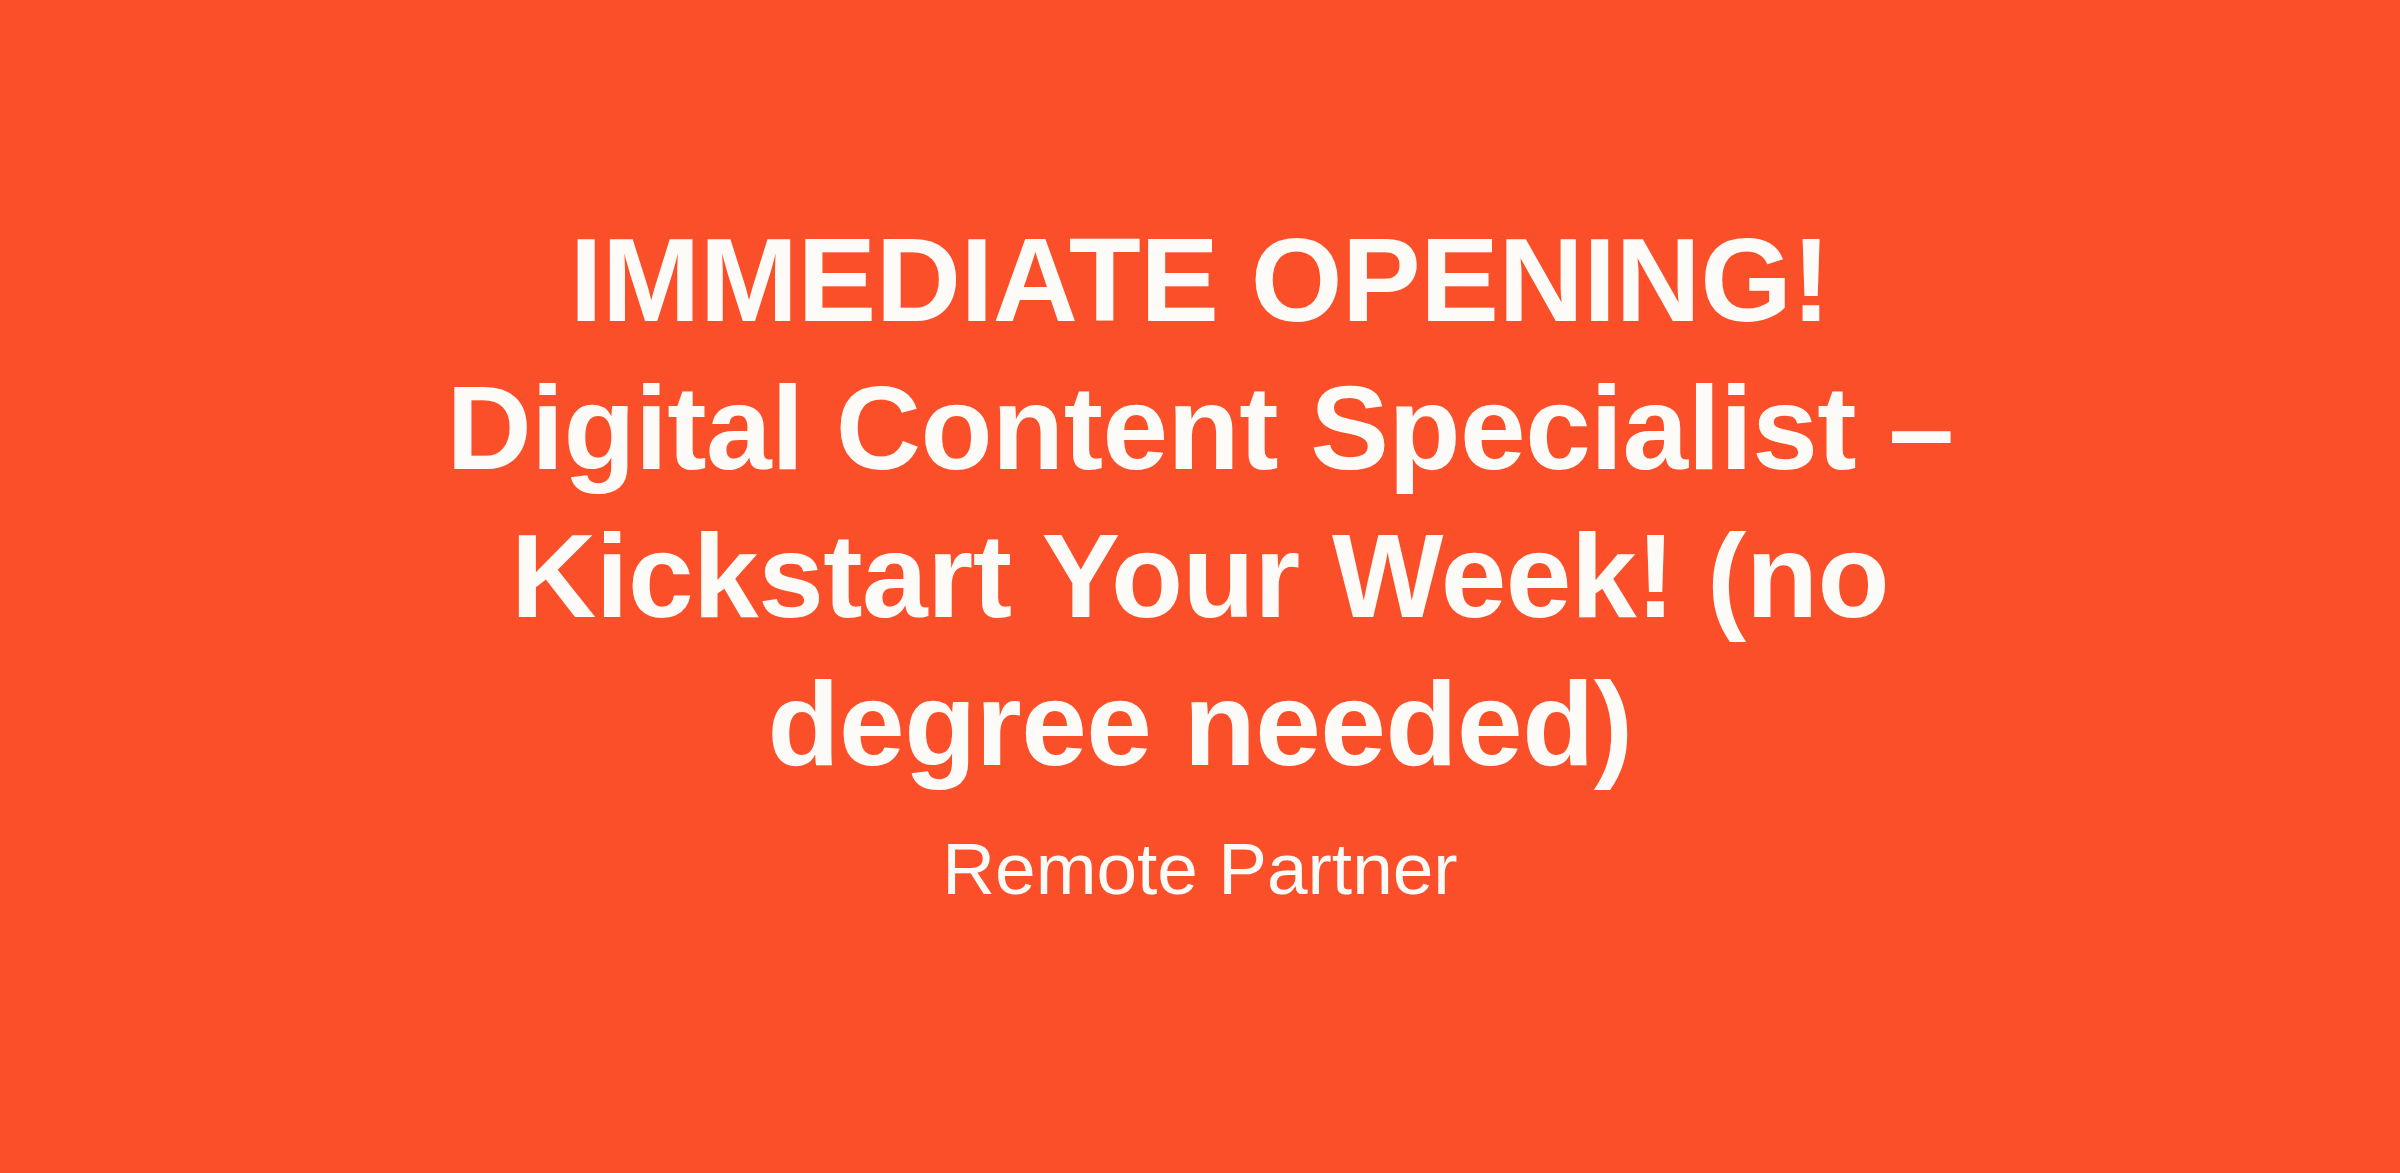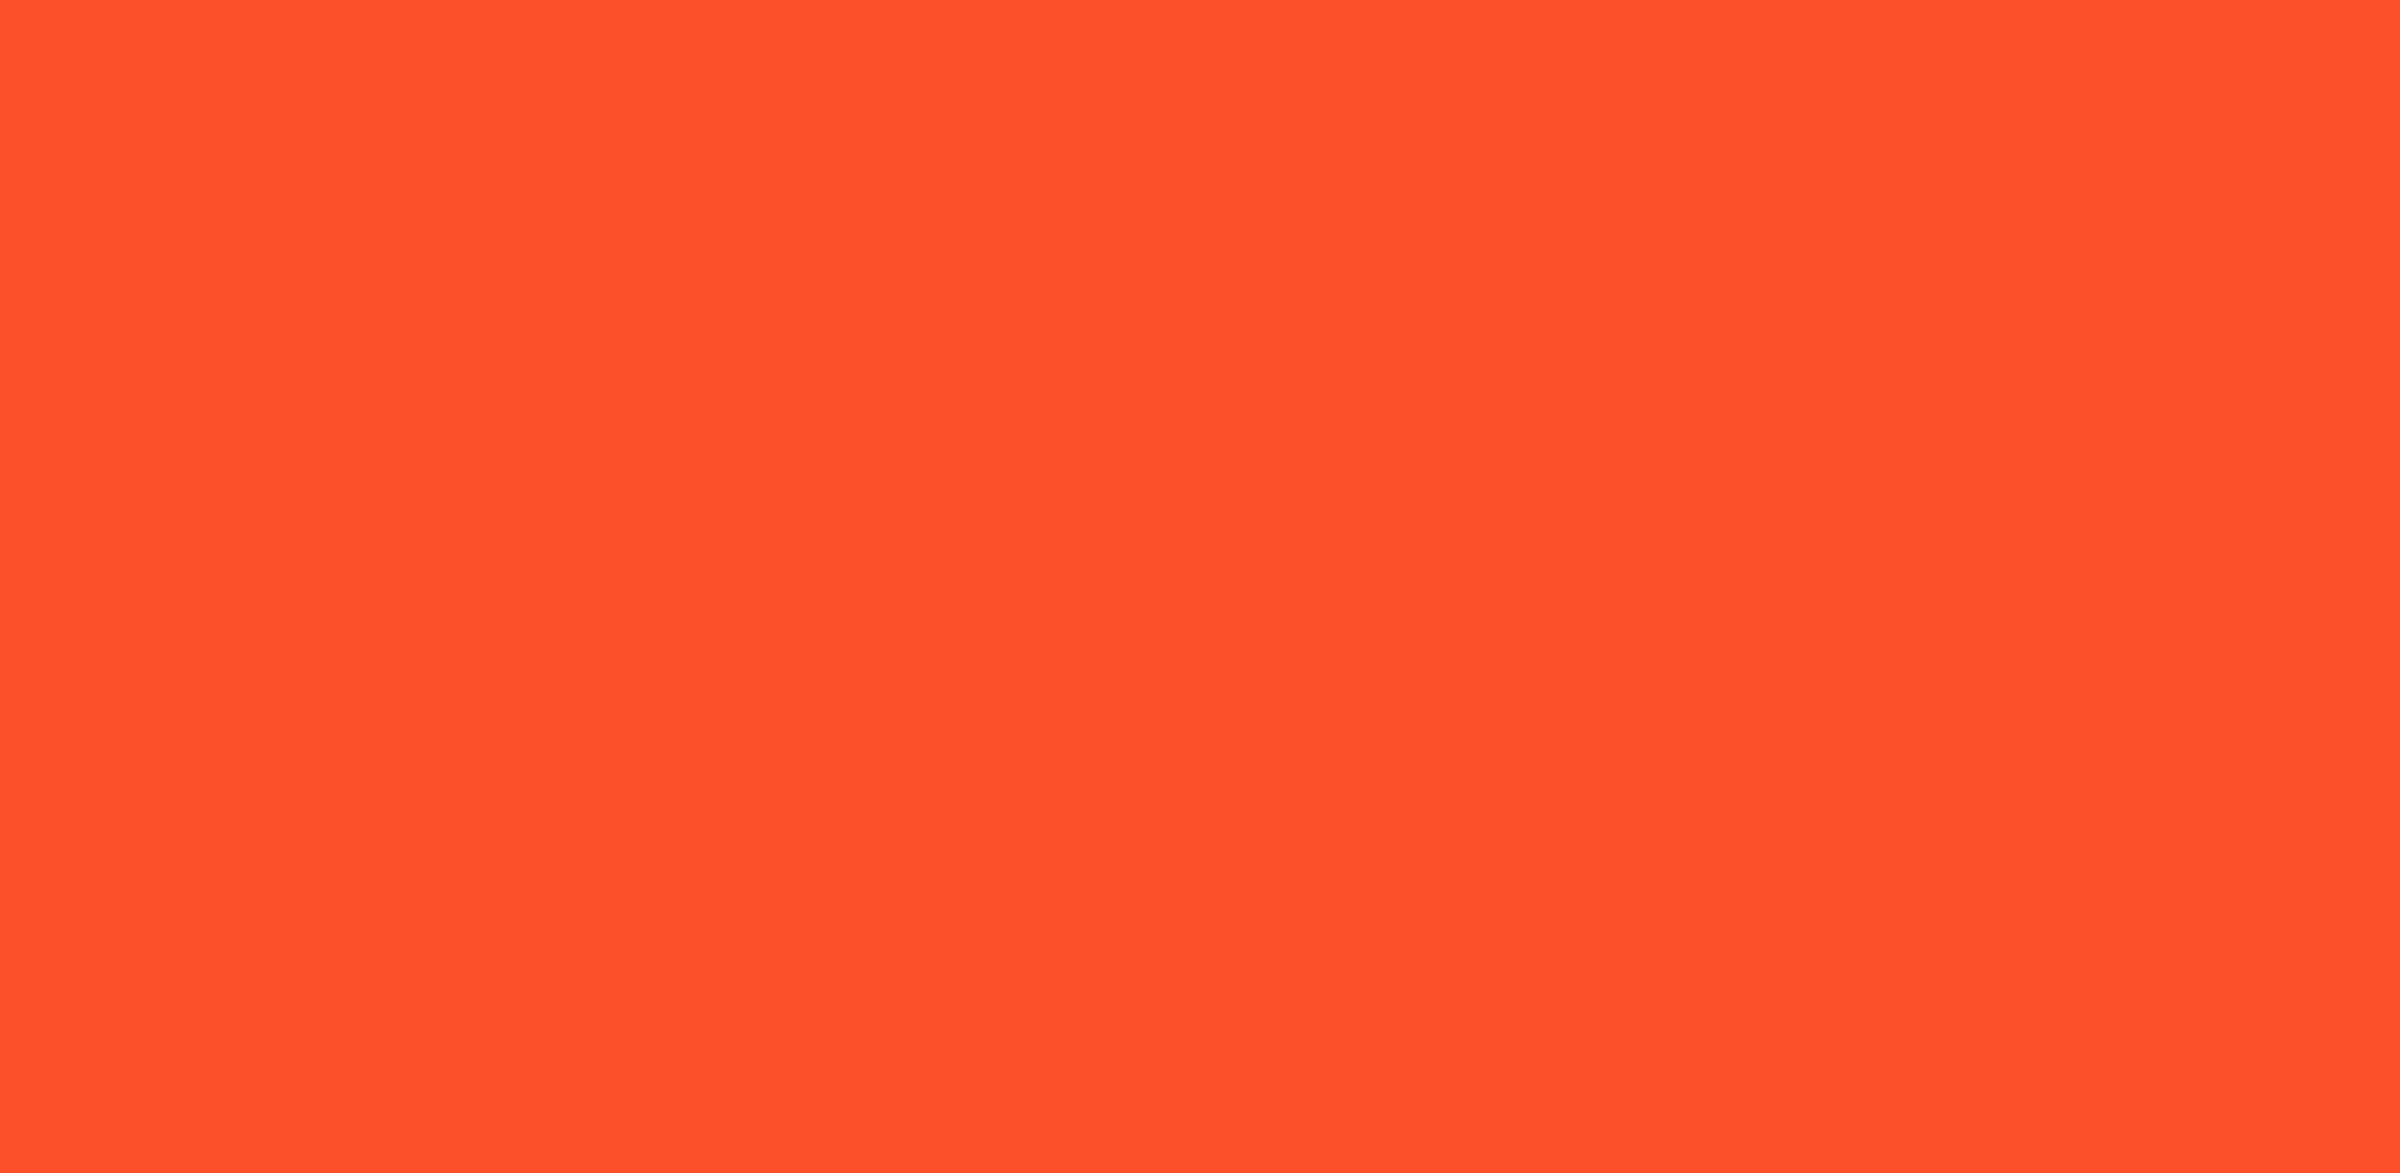--- a/index.html
+++ b/index.html
@@ -63,17 +63,19 @@
     text-align: center;
   }
 </style>
 </head>
 <body>
 
 <div class="poster">
 
   <div class="content-block">
 
+    <h1 class="headline">IMMEDIATE OPENING! Digital Content Specialist – Kickstart Your Week! (no degree needed)</h1>
 
+    <p class="subtitle">Remote Partner</p>
 
   </div>
 
 </div>
 
 </body></html>

